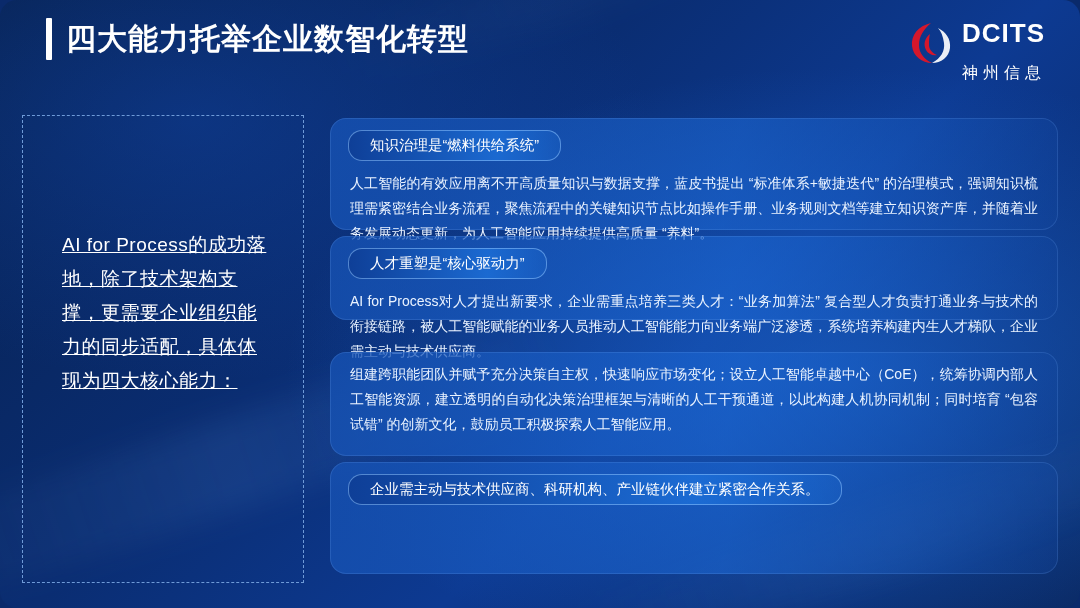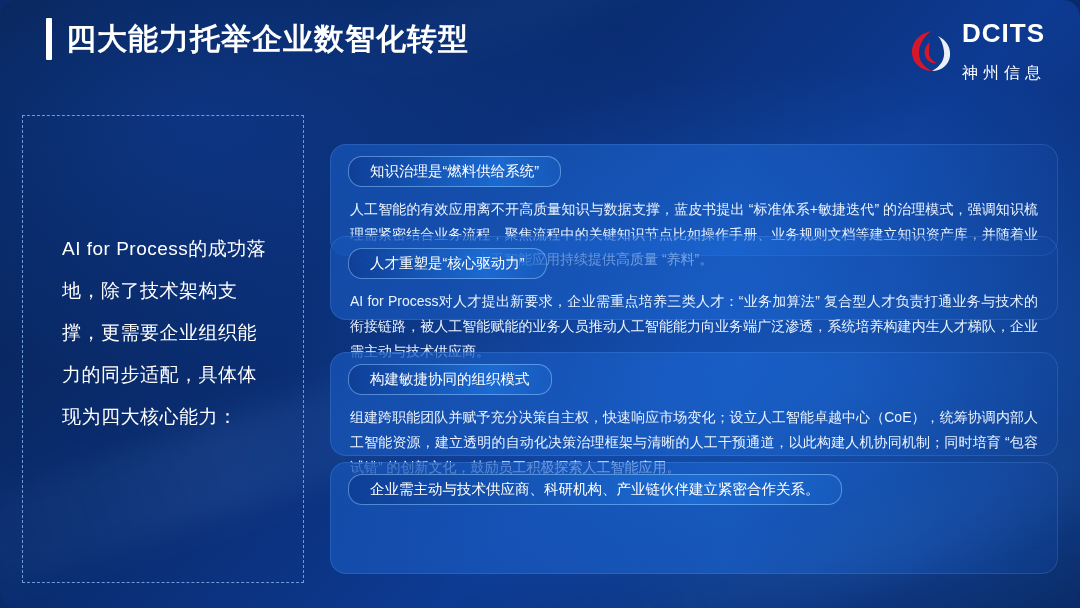--- a/index.html
+++ b/index.html
@@ -54,21 +54,20 @@
     letter-spacing: 1px;
     white-space: nowrap;
   }
 
   
   .logo {
     position: absolute;
     right: 34px;
     top: 20px;
     display: flex;
-    align-items: center;
   }
   .logo-mark {
     width: 46px;
     height: 46px;
     margin-right: 8px;
     position: relative;
   }
   .logo-text {
     display: flex;
     flex-direction: column;
@@ -97,22 +96,23 @@
     border: 1px dashed #6f9bd8;
     box-sizing: border-box;
   }
   .left-text {
     position: absolute;
     left: 62px;
     top: 228px;
     width: 210px;
     color: #ffffff;
     font-size: 19px;
-    line-height: 42px;
+    line-height: 34px;
     letter-spacing: .5px;
+    text-decoration: underline;
   }
 
   
   .block {
     position: absolute;
     left: 330px;
     width: 728px;
     border-radius: 16px;
     background: linear-gradient(100deg, rgba(22,82,180,0.78) 0%, rgba(28,105,215,0.55) 55%, rgba(18,70,160,0.30) 100%);
     box-shadow: inset 0 0 0 1px rgba(120,180,255,0.18);
@@ -128,21 +128,21 @@
     font-size: 14.5px;
     white-space: nowrap;
   }
   .block-body {
     margin: 10px 20px 14px 20px;
     color: #eaf3ff;
     font-size: 14px;
     line-height: 25px;
     text-align: justify;
   }
-  #block1 { top: 118px; height: 112px; margin-top: 26px; }
+  #block1 { top: 118px; height: 112px; }
   #block2 { top: 236px; height: 84px; }
   #block3 { top: 352px; height: 104px; }
   #block4 { top: 462px; height: 112px; }
 </style>
 </head>
 <body>
 
 <div id="slide">
 
   <div class="streak s1"></div>
@@ -175,21 +175,20 @@
     <div class="block-head">知识治理是“燃料供给系统”</div>
     <div class="block-body">人工智能的有效应用离不开高质量知识与数据支撑，蓝皮书提出 “标准体系+敏捷迭代” 的治理模式，强调知识梳理需紧密结合业务流程，聚焦流程中的关键知识节点比如操作手册、业务规则文档等建立知识资产库，并随着业务发展动态更新，为人工智能应用持续提供高质量 “养料”。</div>
   </div>
 
   <div class="block" id="block2">
     <div class="block-head">人才重塑是“核心驱动力”</div>
     <div class="block-body">AI for Process对人才提出新要求，企业需重点培养三类人才：“业务加算法” 复合型人才负责打通业务与技术的衔接链路，被人工智能赋能的业务人员推动人工智能能力向业务端广泛渗透，系统培养构建内生人才梯队，企业需主动与技术供应商。</div>
   </div>
 
   <div class="block" id="block3">
-    <div class="block-head">构建敏捷协同的组织模式</div>
     <div class="block-body">组建跨职能团队并赋予充分决策自主权，快速响应市场变化；设立人工智能卓越中心（CoE），统筹协调内部人工智能资源，建立透明的自动化决策治理框架与清晰的人工干预通道，以此构建人机协同机制；同时培育 “包容试错” 的创新文化，鼓励员工积极探索人工智能应用。</div>
   </div>
 
   <div class="block" id="block4">
     <div class="block-head">企业需主动与技术供应商、科研机构、产业链伙伴建立紧密合作关系。</div>
   </div>
 
 </div>
 
 </body></html>

